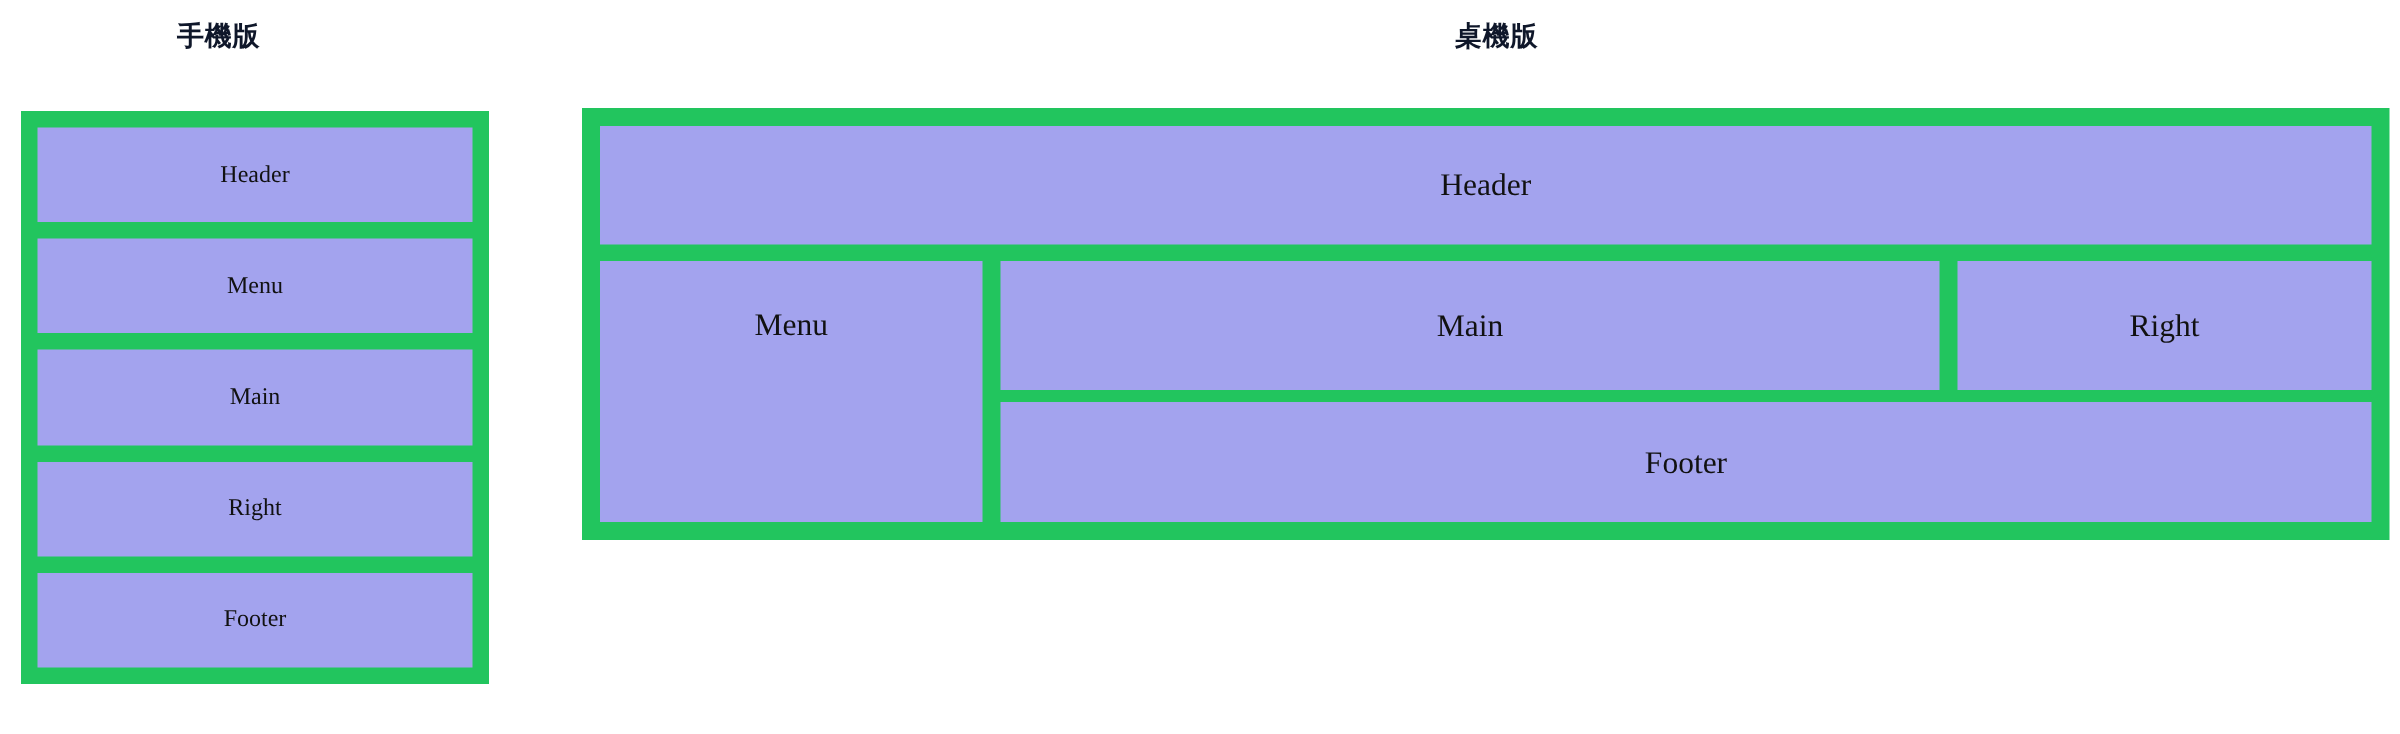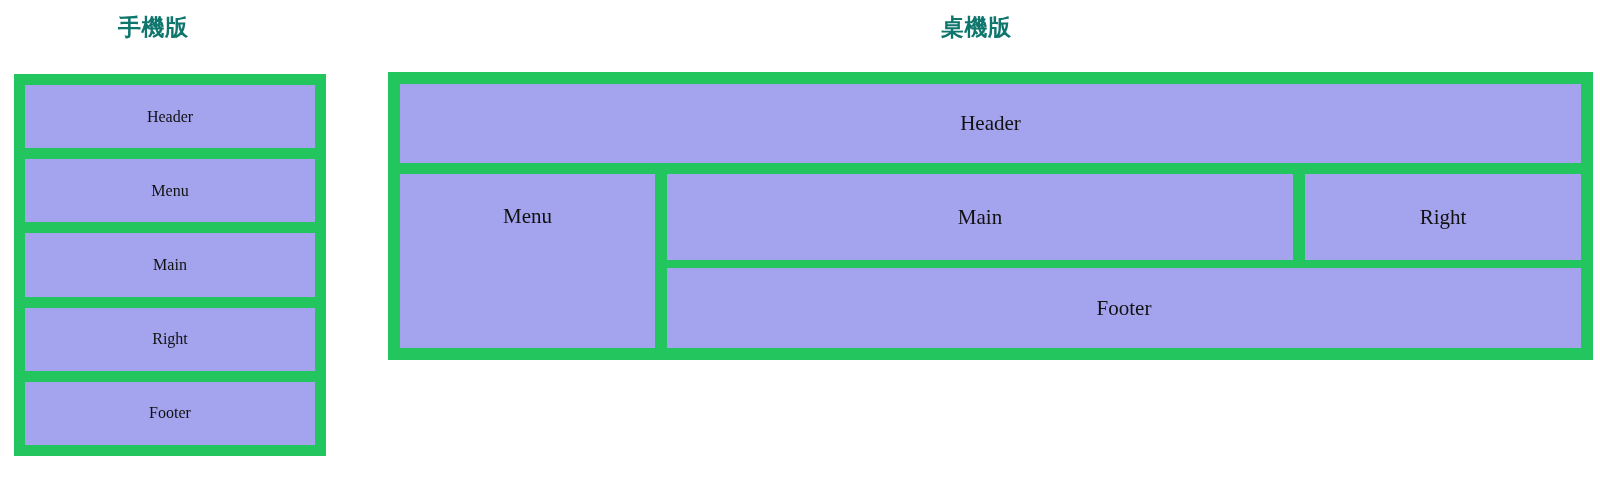--- a/index.html
+++ b/index.html
@@ -13,28 +13,28 @@
     position: relative;
     font-family: "Liberation Sans", sans-serif;
     overflow: hidden;
   }
 
   
   .section-title {
     position: absolute;
     font-family: "DejaVu Sans", "Liberation Sans", sans-serif;
     font-weight: bold;
-    font-size: 23px;
+    font-size: 18px;
     line-height: 1;
-    color: #0f766e;
+    color: #0f172a;
     white-space: nowrap;
     letter-spacing: 0.5px;
   }
   #mobile-title  { left: 118px; top: 16px; }
-  #desktop-title { left: 941px; top: 16px; text-align: center; }
+  #desktop-title { left: 970px; top: 16px; text-align: center; }
 
   
   .frame {
     position: absolute;
     background: #22c55e;
     box-sizing: border-box;
   }
   .cell {
     background: #a3a3ee;
     color: #111111;

